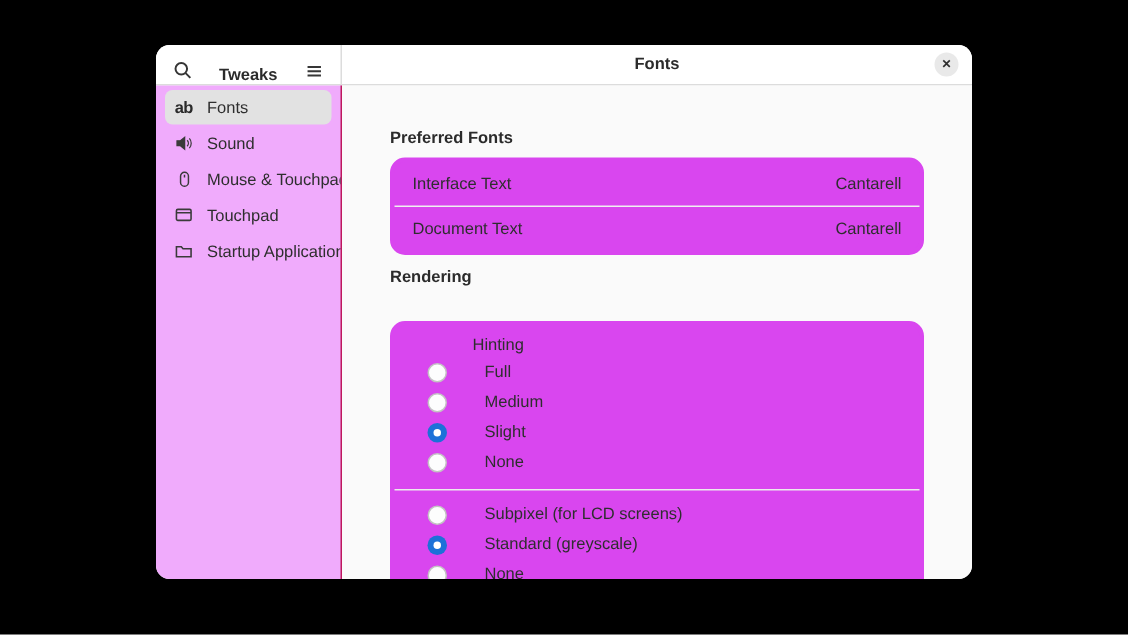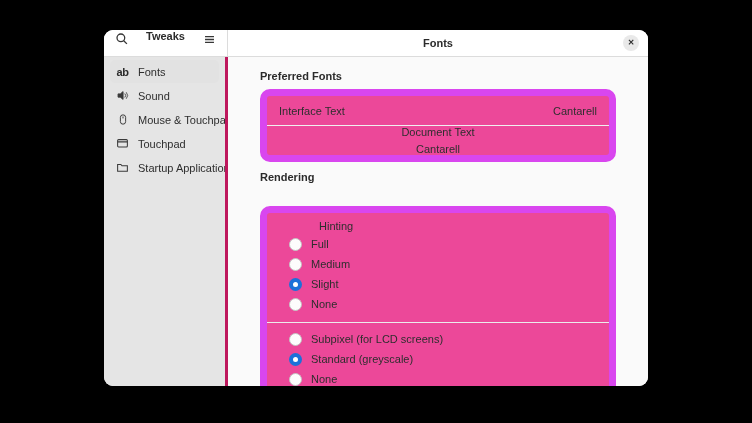--- a/index.html
+++ b/index.html
@@ -9,65 +9,65 @@
   }
   .window{
     position:absolute;left:104px;top:30px;width:544px;height:356px;
     border-radius:9px;overflow:hidden;background:#fafafa;
     box-shadow:0 6px 22px rgba(0,0,0,.65);
     display:grid;grid-template-columns:124px 1fr;grid-template-rows:27px 1fr;
   }
   
   .sidebar-header{
     background:#fff;border-right:1px solid #dcdcdc;border-bottom:1px solid #dcdcdc;
-    display:flex;align-items:flex-start;justify-content:space-between;padding:0 9px;
+    display:flex;align-items:flex-end;justify-content:space-between;padding:0 9px;
     box-sizing:border-box;
   }
   .content-header{
     background:#fff;border-bottom:1px solid #dcdcdc;position:relative;
     display:flex;align-items:center;justify-content:center;
   }
   .bar-title{font-size:11px;font-weight:bold;color:#2b2b2b;}
   .icon-btn{display:flex;align-items:center;justify-content:center;width:18px;height:18px;}
   .close-btn{
     position:absolute;right:9px;top:5px;width:16px;height:16px;border-radius:50%;
     background:#e9e9e9;display:flex;align-items:center;justify-content:center;
     font-size:8px;font-weight:bold;color:#2f2f2f;line-height:1;
   }
   
   .sidebar{
-    background:#e5e5e5;border-right:3px solid #be185d;padding-top:3px;
+    background:#f0abfc;border-right:1px solid #be185d;padding-top:3px;
     box-sizing:border-box;overflow:hidden;
   }
   .side-item{
     height:23px;margin:0 6px 1px;border-radius:5px;display:flex;align-items:center;
     gap:8px;padding:0 5px;font-size:11px;color:#2e2e2e;white-space:nowrap;
   }
   .side-item.selected{background:#e2e2e2;}
   .side-icon{width:15px;display:flex;align-items:center;justify-content:center;flex:0 0 15px;}
   .ab-glyph{font-weight:bold;font-size:11px;color:#2b2b2b;letter-spacing:-0.5px;}
   
   .content{
     padding:13px 32px 0;box-sizing:border-box;overflow:hidden;position:relative;
     background:#fafafa;
   }
-  .section-heading{font-size:11px;font-weight:bold;color:#2b2b2b;margin:0 0 7px;}
-  .card{background:#ec4899;border:7px solid #d946ef;border-radius:10px;}
+  .section-heading{font-size:11px;font-weight:bold;color:#2b2b2b;margin:16px 0 7px;}
+  .card{background:#d946ef;border:3px solid #d946ef;border-radius:10px;}
   .pf-card{margin-bottom:0;}
   .pf-row{
     height:29px;display:flex;align-items:center;justify-content:space-between;
     padding:0 12px;font-size:11px;color:#2e2e2e;
   }
-  .pf-row + .pf-row{border-top:1px solid #f0f0f0;flex-direction:column;}
+  .pf-row + .pf-row{border-top:1px solid #f0f0f0;}
   .pf-value{color:#2e2e2e;}
   .pf-value.mono{font-family:"DejaVu Sans Mono","Liberation Mono",monospace;font-size:10px;}
   .heading-rendering{margin:9px 0 23px;}
   .rendering-card{padding:7px 12px 24px;}
   .group-label{font-size:11px;color:#2e2e2e;margin:0 0 2px;padding-left:40px;}
-  .opt-row{height:20px;display:flex;align-items:center;gap:9px;padding-left:10px;}
+  .opt-row{height:20px;display:flex;align-items:center;gap:25px;padding-left:10px;}
   .opt-label{font-size:11px;color:#2e2e2e;}
   .radio{
     width:13px;height:13px;border-radius:50%;box-sizing:border-box;
     border:1px solid #c3c3c3;background:#fdfdfd;flex:0 0 13px;position:relative;
   }
   .radio.checked{border:none;background:#1c71d8;}
   .radio.checked::after{
     content:"";position:absolute;left:4px;top:4px;width:5px;height:5px;
     border-radius:50%;background:#fff;
   }

